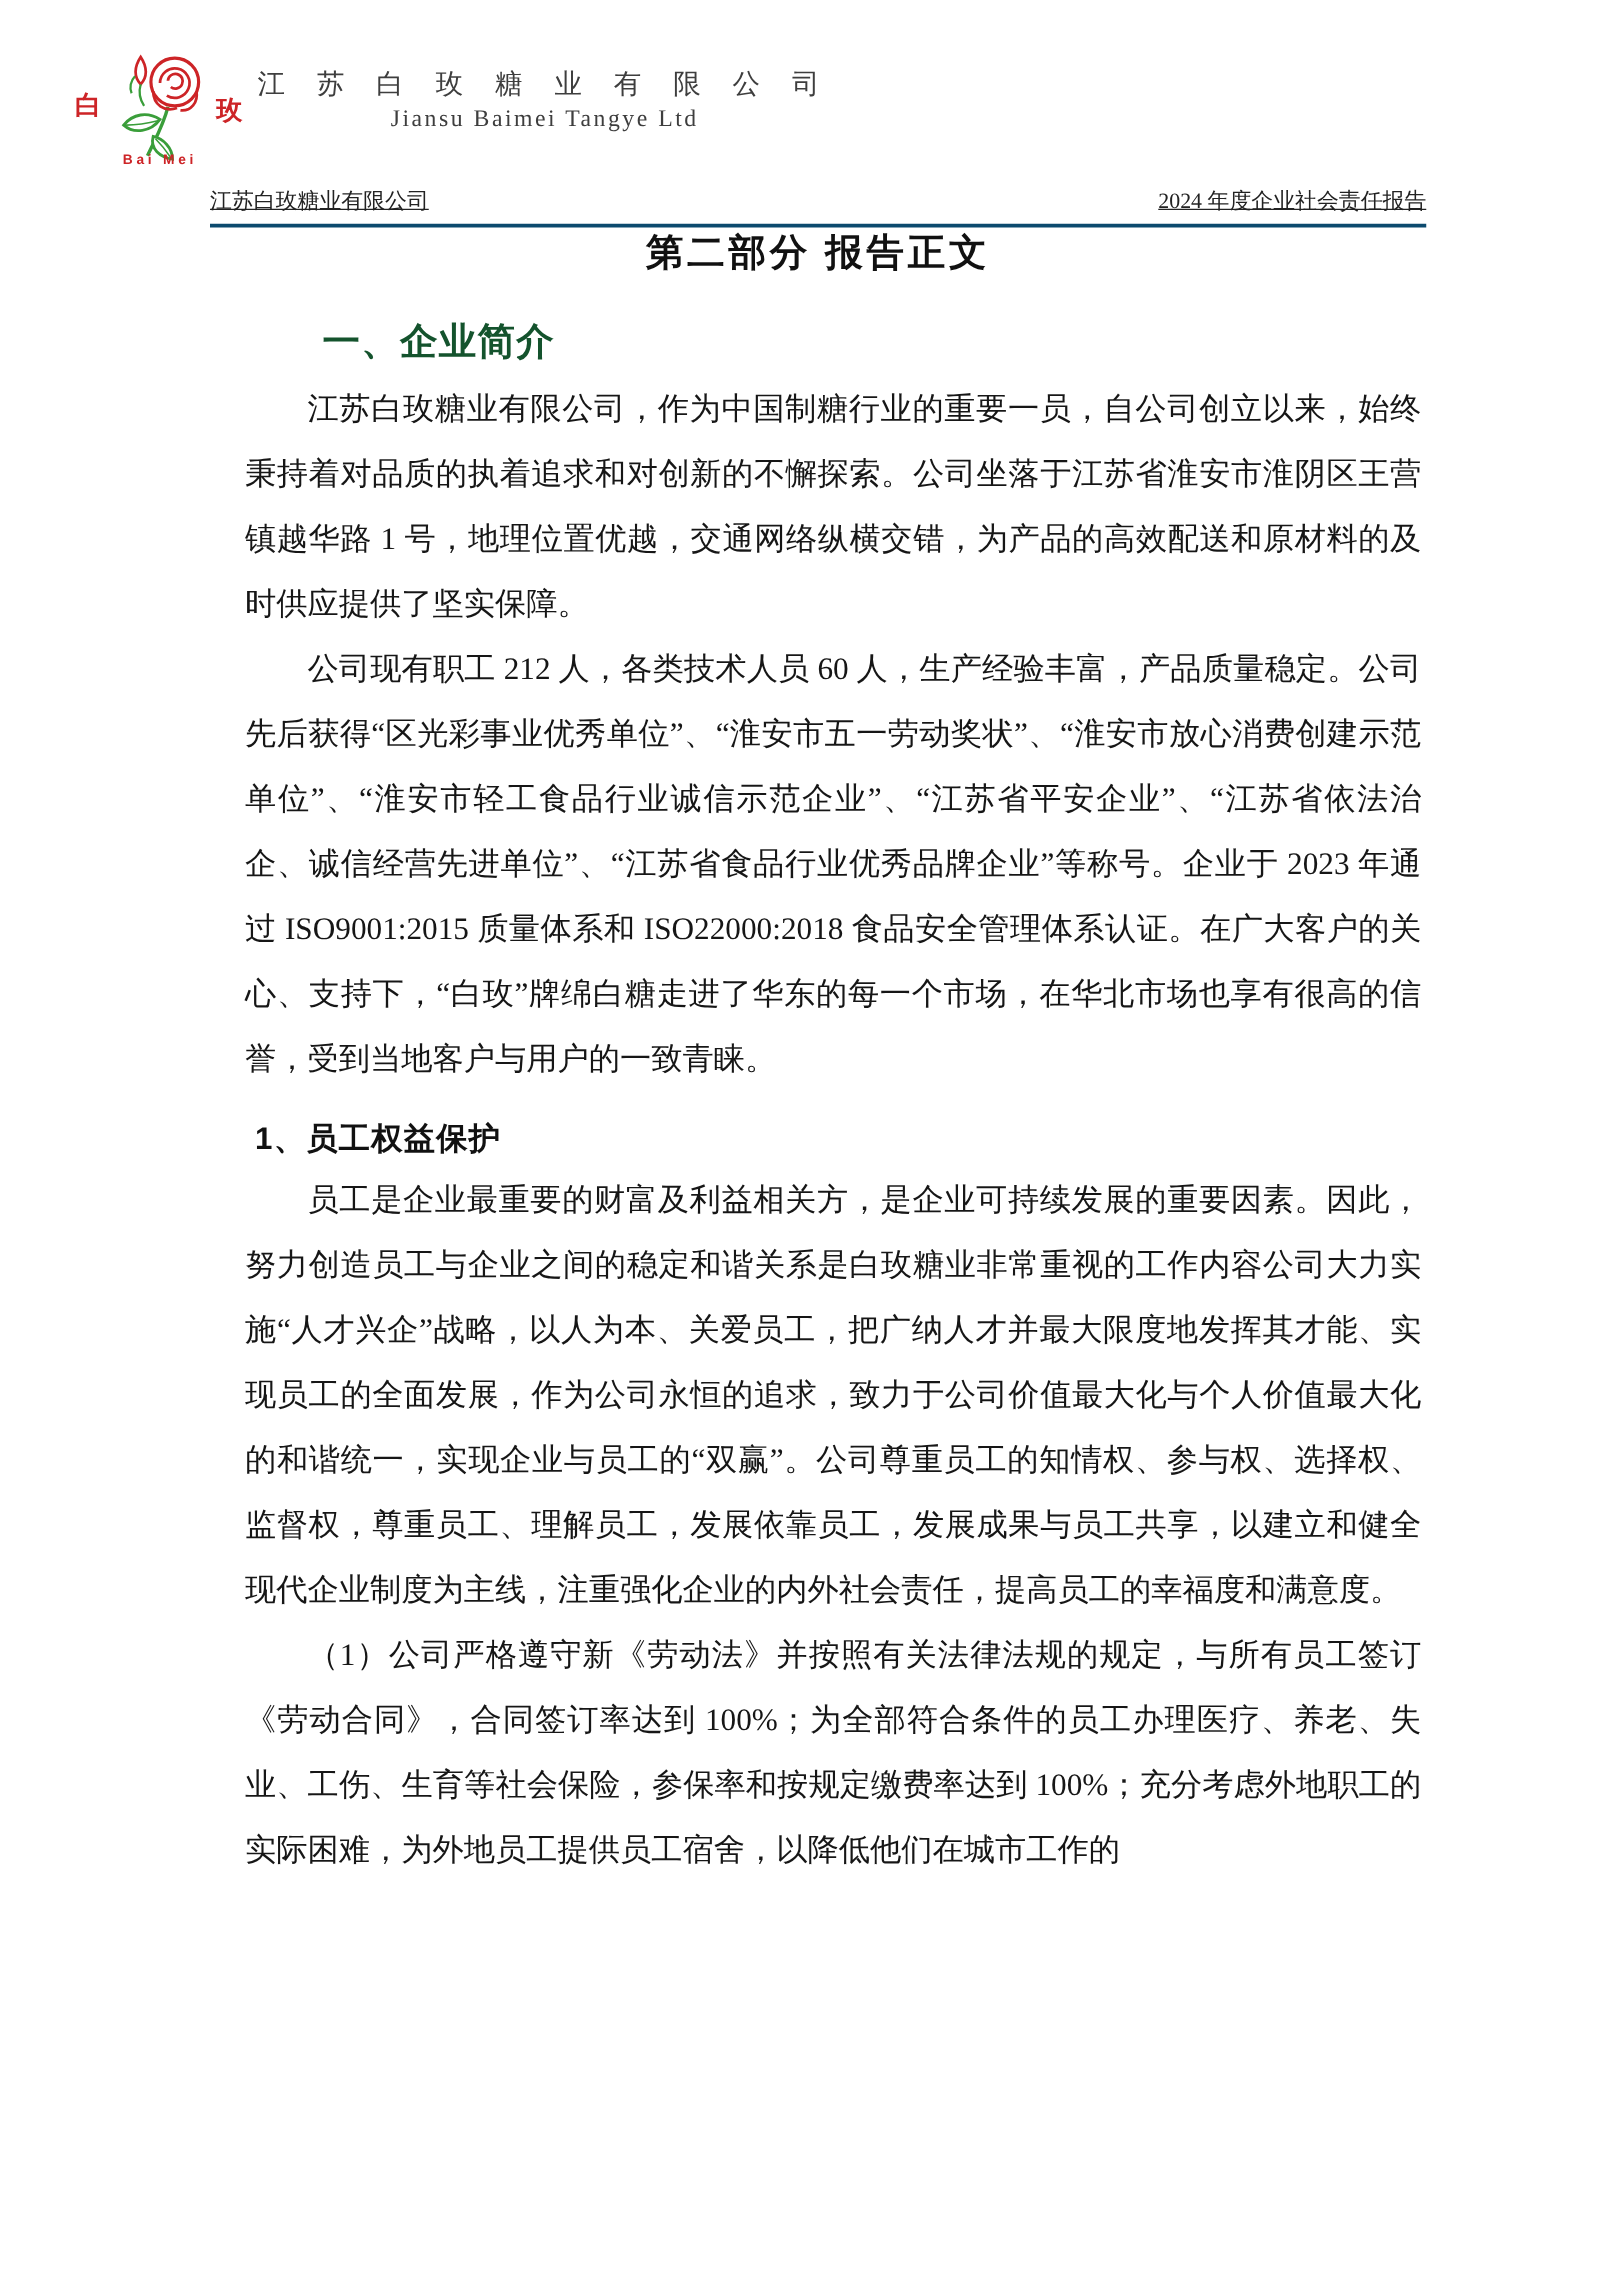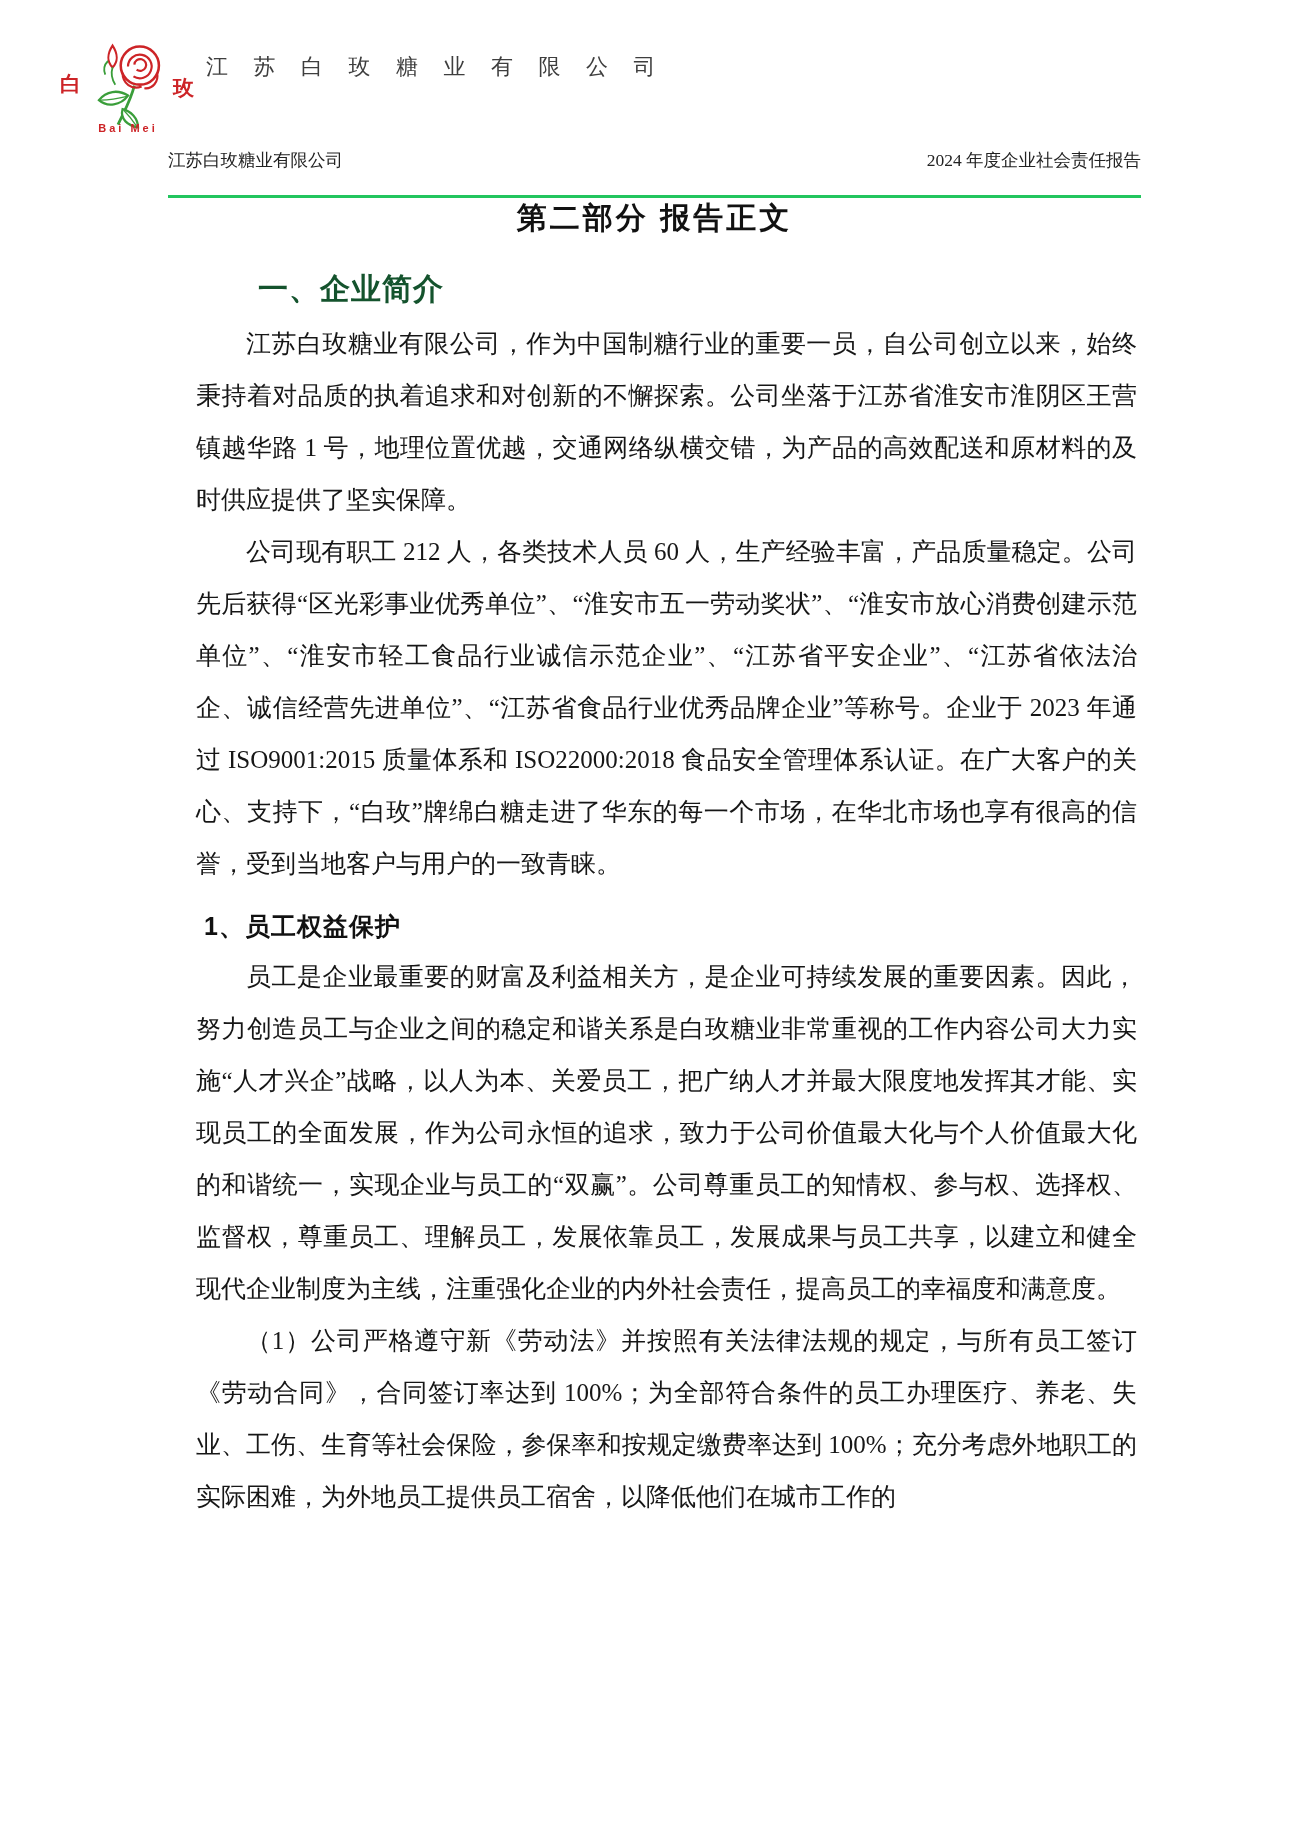--- a/index.html
+++ b/index.html
@@ -41,24 +41,25 @@
   .company-block { margin: 14px 0 0 10px; text-align: center; }
   .company-name-cn { font-size: 22px; letter-spacing: 10px; color: #3e3e3e; white-space: nowrap; }
   .company-name-en { font-size: 19px; letter-spacing: 2px; color: #3e3e3e; margin-top: 3px; }
 
   
   .header-row {
     display: flex;
     justify-content: space-between;
     align-items: flex-end;
     margin-top: 10px;
-    padding-bottom: 23px;
-    border-bottom: 3px solid #22c55e;
+    padding-bottom: 7px;
+    border-bottom: 3px solid #0c4a6e;
     font-size: 17.5px;
     color: #222222;
+    text-decoration: underline;
   }
 
   
   .doc-title {
     text-align: center;
     font-family: "Liberation Sans", "DejaVu Sans", sans-serif;
     font-weight: bold;
     font-size: 30px;
     letter-spacing: 3px;
     color: #111111;
@@ -130,20 +131,21 @@
           <path d="M68 30 m-13 1 a13 13 0 1 1 6 11"></path>
           <path d="M68 30 m-6 -1 a6.5 6.5 0 1 1 2.5 5.5"></path>
         </g>
       </svg>
       <span class="logo-char left">白</span>
       <span class="logo-char right">玫</span>
       <div class="logo-caption">Bai Mei</div>
     </div>
     <div class="company-block">
       <div class="company-name-cn">江 苏 白 玫 糖 业 有 限 公 司</div>
+      <div class="company-name-en">Jiansu Baimei Tangye Ltd</div>
     </div>
   </div>
 
   <div class="header-row">
     <span>江苏白玫糖业有限公司</span>
     <span>2024 年度企业社会责任报告</span>
   </div>
 
   <div class="doc-title">第二部分 报告正文</div>
 

